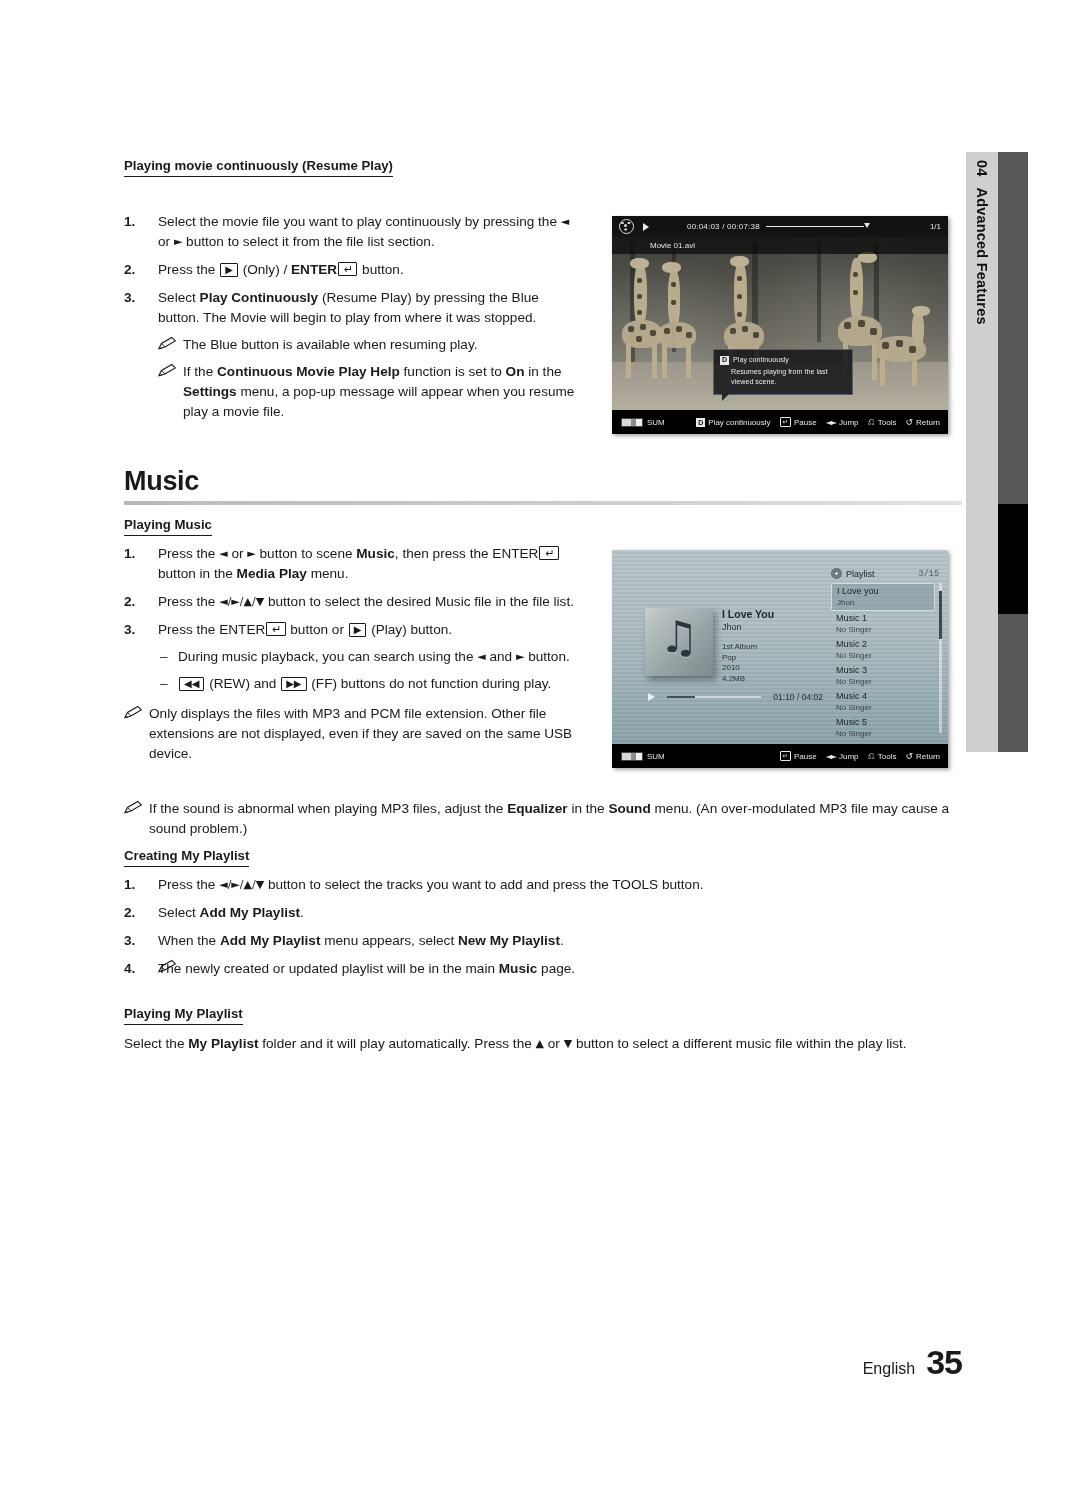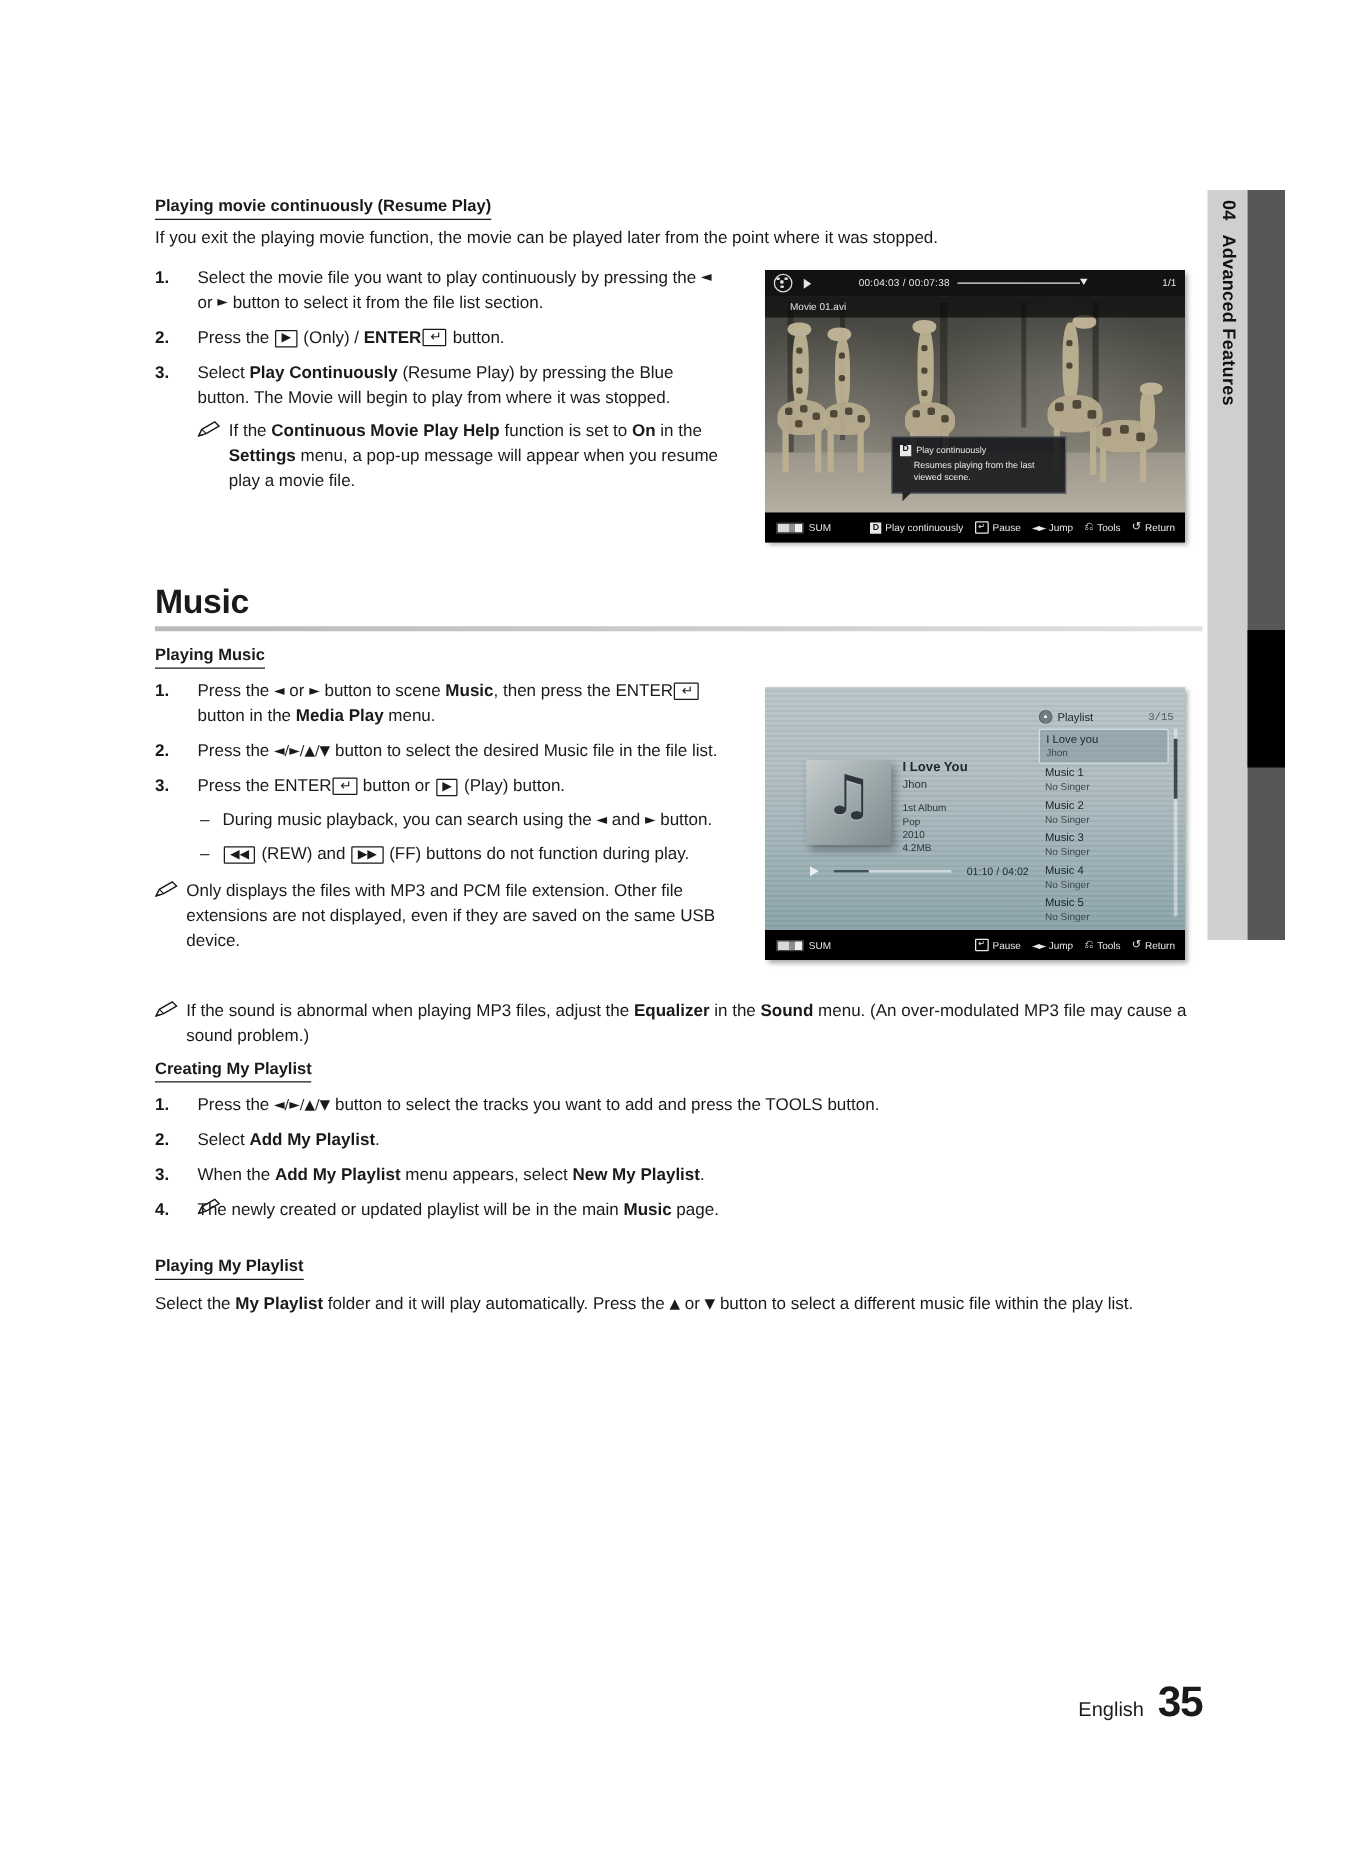--- a/index.html
+++ b/index.html
@@ -94,21 +94,21 @@
   .reel:before{width:3px;height:3px;left:4.4px;top:4.4px;}
   .reel:after{width:2.4px;height:2.4px;left:1.2px;top:1.6px;box-shadow:6.4px 0 0 #dcdcdc,3.2px 6.4px 0 #dcdcdc;}
   .playtri{width:0;height:0;border-left:6px solid #e8e8e8;border-top:4px solid transparent;border-bottom:4px solid transparent;margin-left:9px;}
   .timecode{margin-left:38px;font-size:8px;letter-spacing:.2px;white-space:nowrap;}
   .seek{flex:1;height:1.5px;background:#111;margin:0 6px;position:relative;}
   .seek .filled{position:absolute;left:0;top:0;height:1.5px;width:62%;background:#e8e8e8;}
   .seek .knob{position:absolute;left:62%;top:-3px;width:0;height:0;
      border-left:3.4px solid transparent;border-right:3.4px solid transparent;border-top:5px solid #e8e8e8;}
   .pagecnt{font-size:8px;}
   .shot-filebar{position:absolute;left:0;right:0;top:21px;height:17px;background:rgba(8,8,8,.70);
-     color:#e4e4e4;font-size:8px;display:flex;align-items:center;padding-left:20px;box-sizing:border-box;}
+     color:#e4e4e4;font-size:8px;display:flex;align-items:center;padding-left:38px;box-sizing:border-box;}
 
   .tooltip{
     position:absolute;left:101px;top:133px;width:140px;
     background:rgba(20,22,26,.88);border:1px solid rgba(140,150,160,.5);
     color:#e9e9e9;font-size:7.2px;line-height:10px;padding:5px 6px 7px 6px;box-sizing:border-box;
   }
   .tooltip .row1{display:flex;align-items:center;gap:4px;margin-bottom:2px;}
   .badge-d{display:inline-flex;align-items:center;justify-content:center;
      width:9px;height:9px;background:#e9e9e9;color:#111;font-size:7px;font-weight:bold;}
   .tooltip .desc{padding-left:11px;}
@@ -182,41 +182,46 @@
     <div class="tab-text">
       <span class="tab-num">04</span>
       <span>Advanced Features</span>
     </div>
   </div>
 
   <div class="col-left" style="top:156px;">
     <h3 class="sub">Playing movie continuously (Resume Play)</h3>
   </div>
 
-  <div class="full" style="top:180px;">
-    <p class="para">If you exit the playing movie function, the movie can be played later from the point where it was stopped.</p>
-  </div>
 
   <div class="col-left" style="top:204px;">
     <ol class="steps">
       <li>
         <span class="num">1.</span>
         <span><span>Select the movie file you want to play continuously by pressing the </span><span class="arrow">◄</span><span> or </span><span class="arrow">►</span><span> button to select it from the file list section.</span></span>
       </li>
       <li>
         <span class="num">2.</span>
         <span><span>Press the </span><span class="kbox">▶</span><span> (Only) / </span><span class="b">ENTER</span><span class="kent">↵</span><span> button.</span></span>
       </li>
       <li>
         <span class="num">3.</span>
         <span><span>Select </span><span class="b">Play Continuously</span><span> (Resume Play) by pressing the Blue button. The Movie will begin to play from where it was stopped.</span></span>
       </li>
     </ol>
 
     <div style="padding-left:34px;">
+      <div class="note">
+        <svg class="pen" viewBox="0 0 22 16">
+          <path d="M1 14 L4 8 L16 1 L20 5 L8 12 Z" fill="none" stroke="#1a1a1a" stroke-width="1.3"></path>
+          <path d="M4 8 L8 12" stroke="#1a1a1a" stroke-width="1.1"></path>
+          <path d="M1 14 L5 13" stroke="#1a1a1a" stroke-width="1.1"></path>
+        </svg>
+        <span>The Blue button is available when resuming play.</span>
+      </div>
       <div class="note">
         <svg class="pen" viewBox="0 0 22 16">
           <path d="M1 14 L4 8 L16 1 L20 5 L8 12 Z" fill="none" stroke="#1a1a1a" stroke-width="1.3"></path>
           <path d="M4 8 L8 12" stroke="#1a1a1a" stroke-width="1.1"></path>
           <path d="M1 14 L5 13" stroke="#1a1a1a" stroke-width="1.1"></path>
         </svg>
         <span><span>If the </span><span class="b">Continuous Movie Play Help</span><span> function is set to </span><span class="b">On</span><span> in the </span><span class="b">Settings</span><span> menu, a pop-up message will appear when you resume play a movie file.</span></span>
       </div>
     </div>
   </div>

